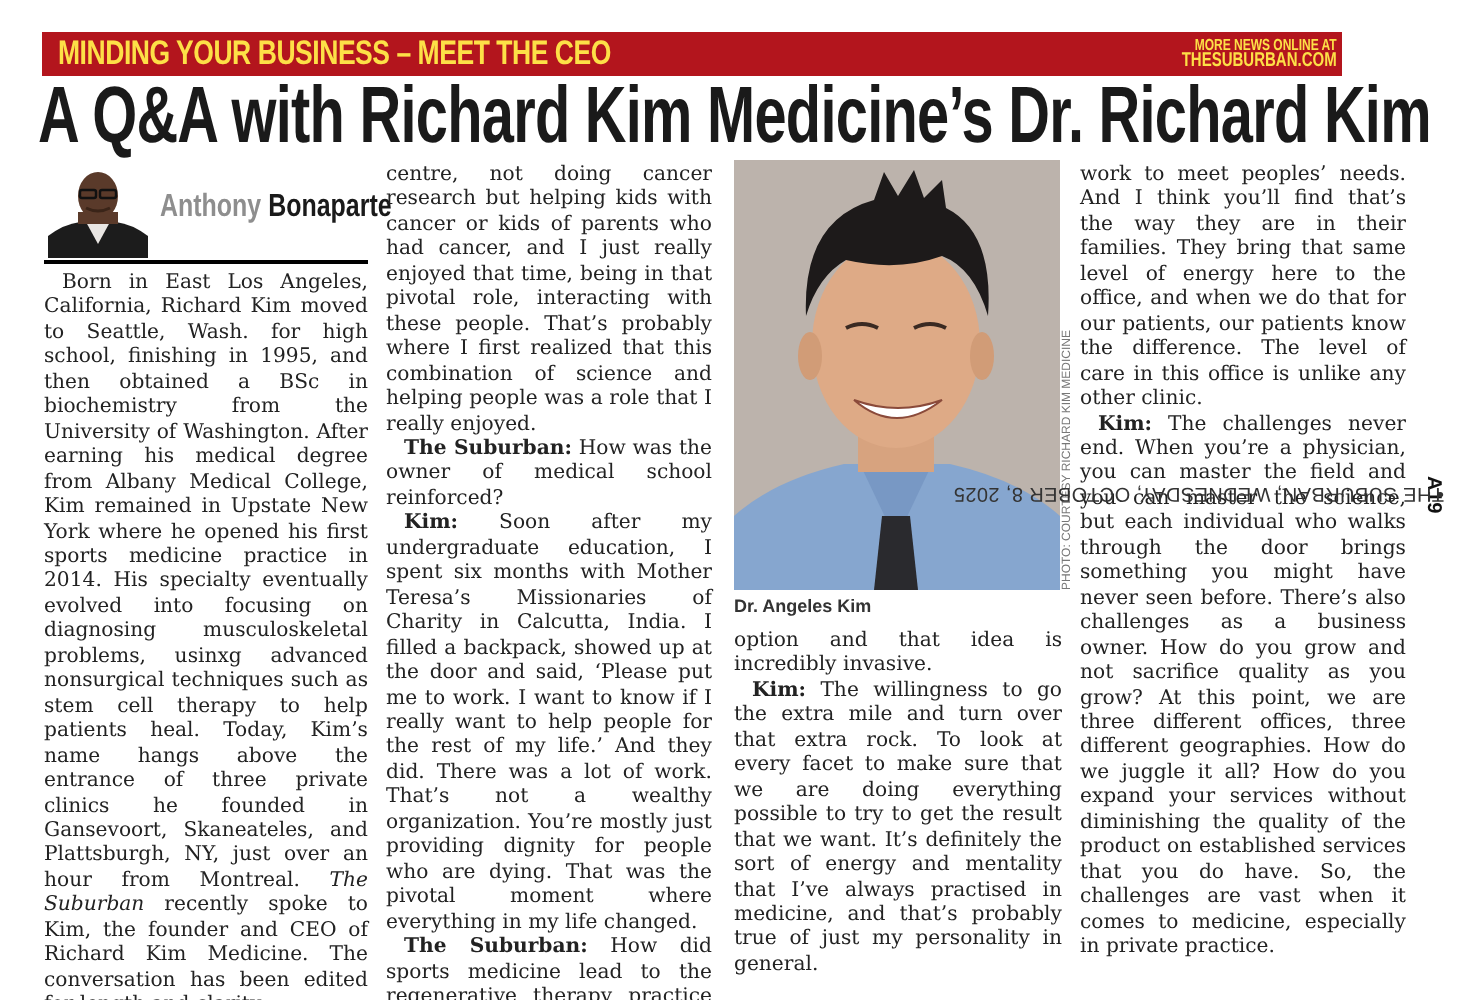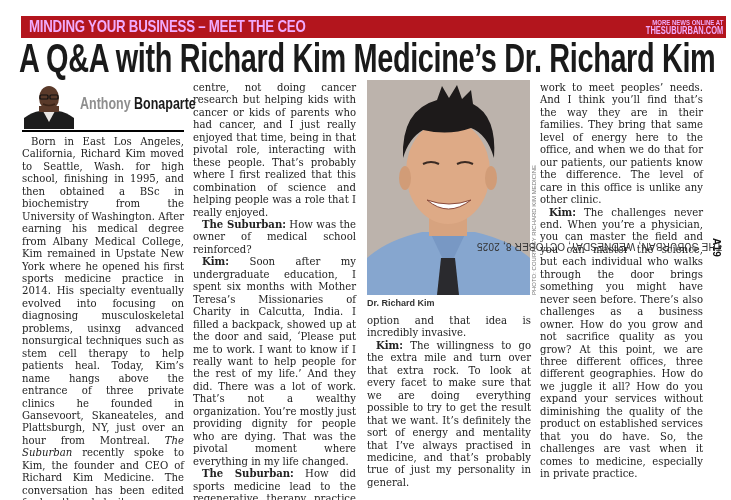--- a/index.html
+++ b/index.html
@@ -2,22 +2,22 @@
 <html><head>
 <meta charset="utf-8">
 <style>
   html, body { margin: 0; padding: 0; }
   body {
     width: 731px; height: 500px; overflow: hidden;
     background: #ffffff; position: relative;
     font-family: "DejaVu Serif", serif; color: #1f1f1f;
   }
   .banner {
-    position: absolute; left: 21px; top: 16px; width: 705px; height: 22px;
-    background: #b3151d; color: #f0abfc;
+    position: absolute; left: 21px; top: 16px; width: 650px; height: 22px;
+    background: #b3151d; color: #fde047;
     display: flex; align-items: center; justify-content: space-between;
     box-sizing: border-box; padding: 0 3px 0 8px;
   }
   .banner-title {
     font-family: "Liberation Sans", sans-serif; font-weight: bold;
     font-size: 17px; letter-spacing: -0.3px; transform: scaleX(0.78); transform-origin: left center;
     white-space: nowrap;
   }
   .banner-right {
     font-family: "Liberation Sans", sans-serif; font-weight: bold;
@@ -141,21 +141,21 @@
     <ellipse cx="124" cy="98" rx="6" ry="12" fill="#d19c77"></ellipse>
     <path d="M36 78 Q34 30 70 20 L75 6 L82 18 L90 5 L95 19 L104 10 L106 24 Q130 36 127 78 Q120 54 104 48 Q82 56 56 50 Q42 58 36 78 Z" fill="#1d1a1a"></path>
     <path d="M56 84 Q64 80 72 84" stroke="#3a2a22" stroke-width="2" fill="none"></path>
     <path d="M90 84 Q98 80 106 84" stroke="#3a2a22" stroke-width="2" fill="none"></path>
     <path d="M60 120 Q81 138 104 120 Q82 128 60 120 Z" fill="#ffffff" stroke="#8a4a3a" stroke-width="1"></path>
   </svg>
 </div>
 <div class="photo-credit">
   <span>PHOTO: COURTESY RICHARD KIM MEDICINE</span>
 </div>
-<div class="caption">Dr. Richard Kim</div>
+<div class="caption">Dr. Angeles Kim</div>
 
 <div class="col c3">
   <p class="noindent">option and that idea is incredibly inva­sive.</p>
   <p><b>Kim:</b><span> The willingness to go the extra mile and turn over that extra rock. To look at every facet to make sure that we are do­ing everything possible to try to get the result that we want. It’s definitely the sort of energy and mentality that I’ve always practised in medicine, and that’s probably true of just my personality in general.</span></p>
 
 </div>
 
 <div class="col c4">
   <p class="noindent">work to meet peoples’ needs. And I think you’ll find that’s the way they are in their families. They bring that same level of en­ergy here to the office, and when we do that for our patients, our patients know the difference. The level of care in this of­fice is unlike any other clinic.</p>
   <p><b>Kim:</b><span> The challenges never end. When you’re a physician, you can master the field and you can master the science, but each individual who walks through the door brings something you might have never seen before. There’s also challenges as a business owner. How do you grow and not sacrifice quality as you grow? At this point, we are three different offices, three different geographies. How do we juggle it all? How do you expand your services without diminishing the quality of the product on established services that you do have. So, the challenges are vast when it comes to medicine, especially in private practice.</span></p>

